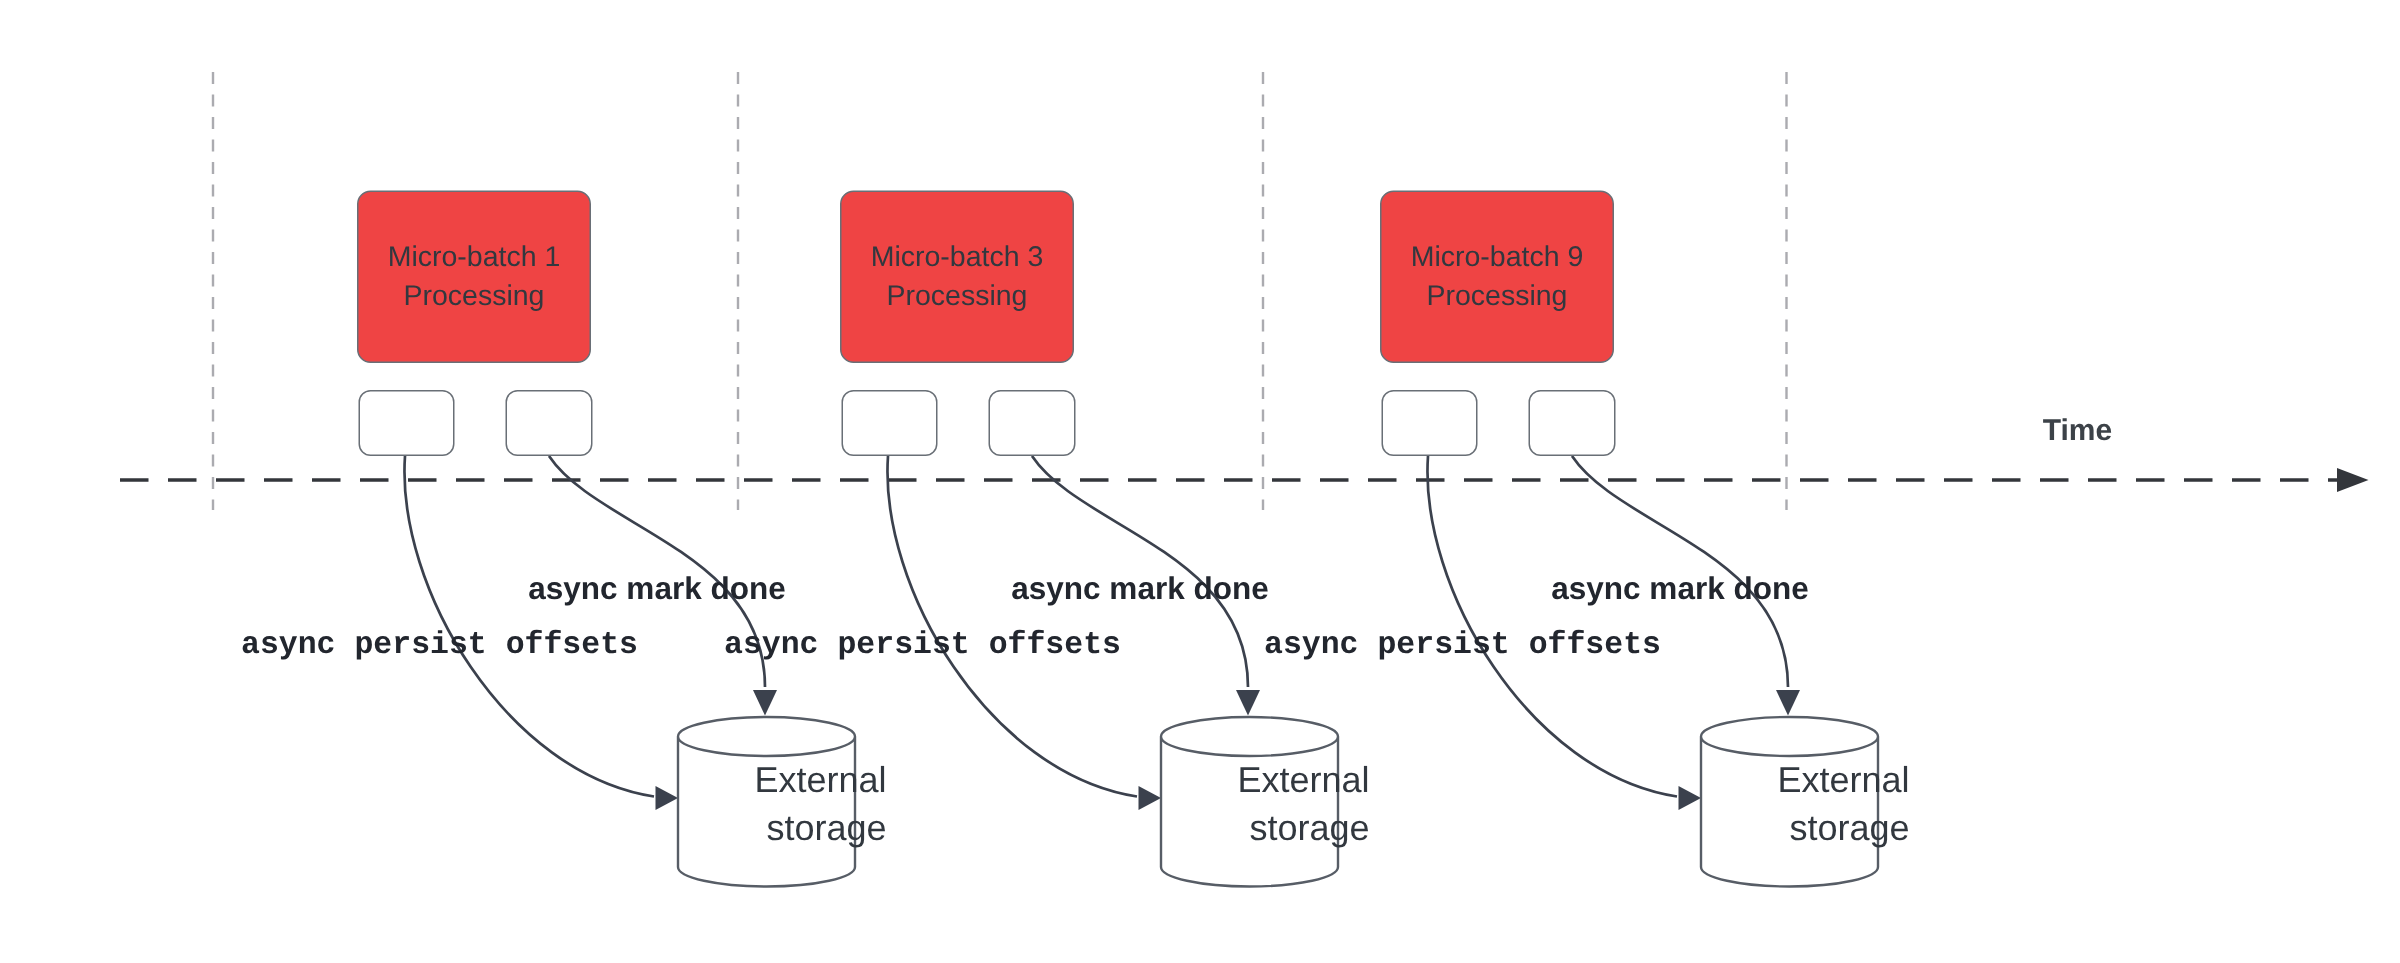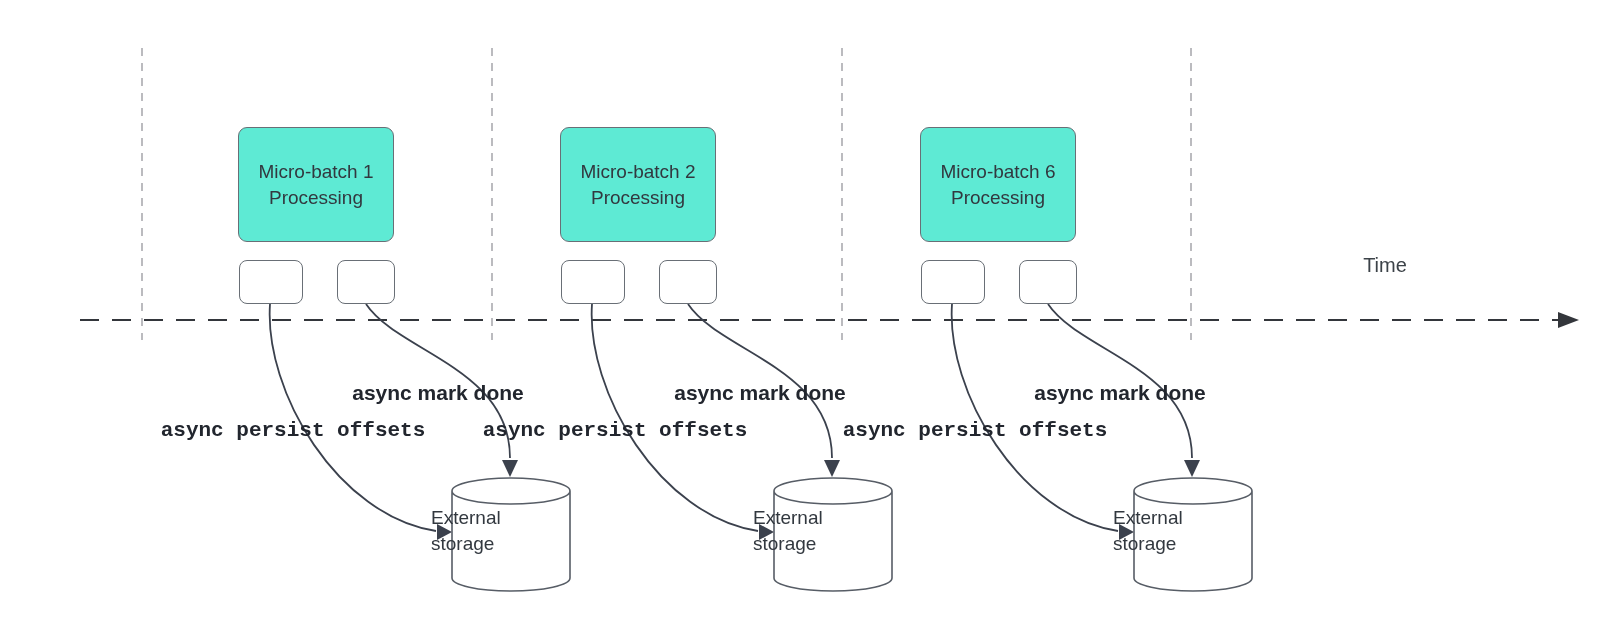--- a/index.html
+++ b/index.html
@@ -4,43 +4,43 @@
 <style>
   html,body{margin:0;padding:0;background:#ffffff;}
   .canvas{
     position:relative;width:1600px;height:642px;background:#ffffff;overflow:hidden;
     font-family:"Liberation Sans", sans-serif;
   }
   .canvas svg{position:absolute;left:0;top:0;}
   .batch{position:absolute;top:0;height:100%;width:0;overflow:visible;}
   .proc-box{
     position:absolute;left:0;top:127px;width:156px;height:115px;box-sizing:border-box;
-    border:1.6px solid #696f76;border-radius:9px;background:#5eead4;
+    border:1.6px solid #696f76;border-radius:9px;background:#ef4444;
     display:flex;align-items:center;justify-content:center;text-align:center;
     font-size:19px;line-height:1.35;color:#32383f;white-space:pre-line;
   }
   .mini{
     position:absolute;top:260px;height:44px;box-sizing:border-box;
     border:1.6px solid #696f76;border-radius:8px;background:#ffffff;
   }
   .mini.a{left:1px;width:64px;}
   .mini.b{left:99px;width:58px;}
   .lbl{
     position:absolute;width:300px;text-align:center;
     font-size:21px;font-weight:bold;color:#22262e;white-space:nowrap;
   }
   .lbl.persist{left:-95px;top:419px;font-family:Liberation Mono, monospace;}
   .lbl.mark{left:50px;top:381px;}
   .lbl-storage{
-    position:absolute;left:193px;top:505px;width:160px;text-align:left;
-    font-size:19px;line-height:1.35;color:#32383f;white-space:pre-line;
+    position:absolute;left:193px;top:505px;width:160px;text-align:right;
+    font-size:24px;line-height:1.35;color:#32383f;white-space:pre-line;
   }
   .time-label{
-    position:absolute;left:1340px;top:254px;width:90px;text-align:center;
-    font-size:20px;color:#3c4248;
+    position:absolute;left:1340px;top:276px;width:90px;text-align:center;
+    font-size:20px;color:#3c4248;font-weight:bold;
   }
 </style>
 </head>
 <body>
 
 <div class="canvas">
 
   <svg width="1600" height="642" viewBox="0 0 1600 642">
 
     <g stroke="#ababb0" stroke-width="1.6" stroke-dasharray="8 7">
@@ -86,34 +86,34 @@
     <div class="mini a"></div>
     <div class="mini b"></div>
     <div class="lbl persist">async persist offsets</div>
     <div class="lbl mark">async mark done</div>
     <div class="lbl-storage">External
 storage</div>
   </div>
 
   <div class="batch" style="left:560px">
     <div class="proc-box">
-      <span>Micro-batch 2
+      <span>Micro-batch 3
 Processing</span>
     </div>
     <div class="mini a"></div>
     <div class="mini b"></div>
     <div class="lbl persist">async persist offsets</div>
     <div class="lbl mark">async mark done</div>
     <div class="lbl-storage">External
 storage</div>
   </div>
 
   <div class="batch" style="left:920px">
     <div class="proc-box">
-      <span>Micro-batch 6
+      <span>Micro-batch 9
 Processing</span>
     </div>
     <div class="mini a"></div>
     <div class="mini b"></div>
     <div class="lbl persist">async persist offsets</div>
     <div class="lbl mark">async mark done</div>
     <div class="lbl-storage">External
 storage</div>
   </div>
 

